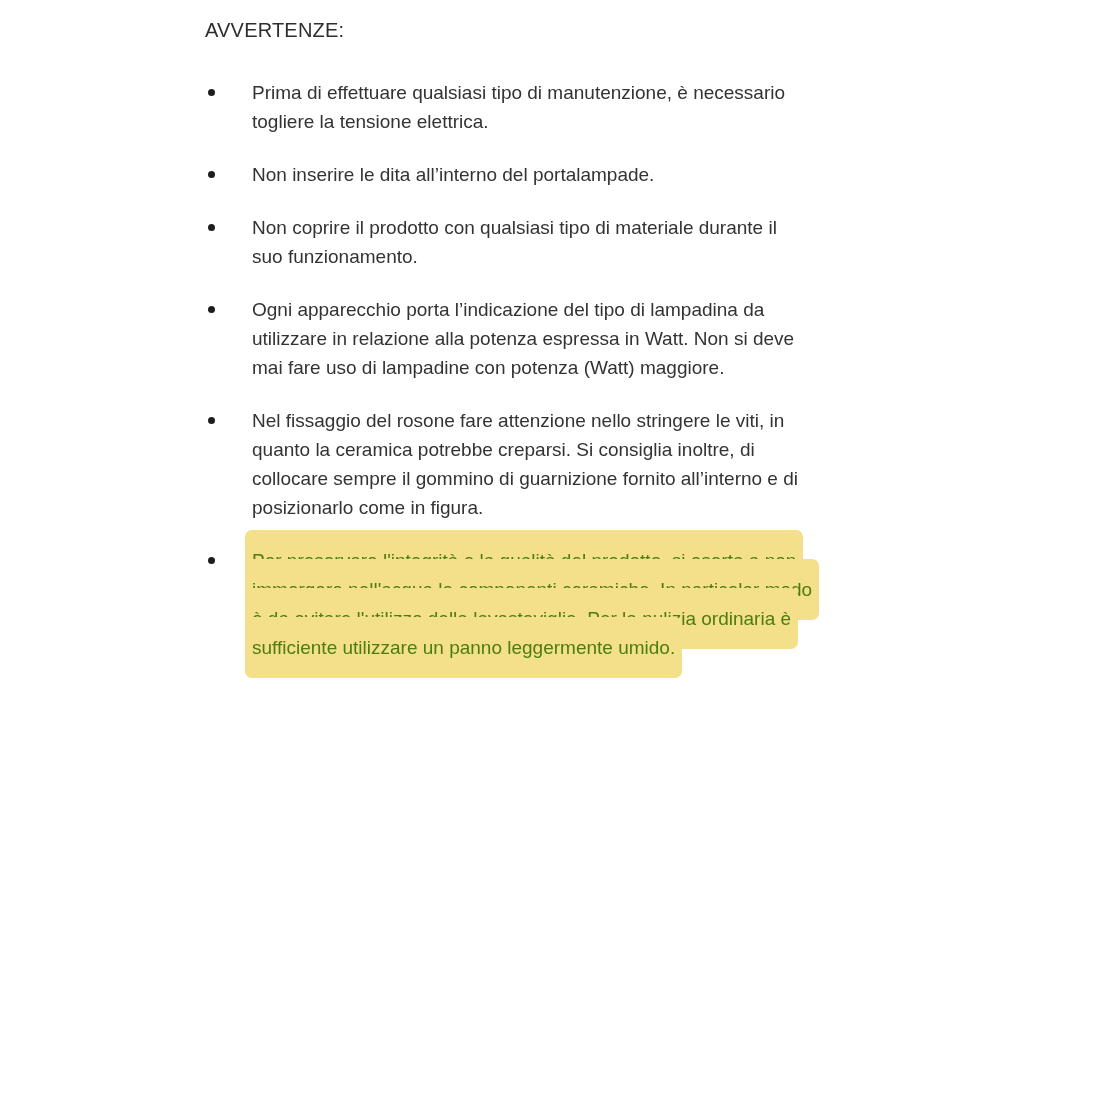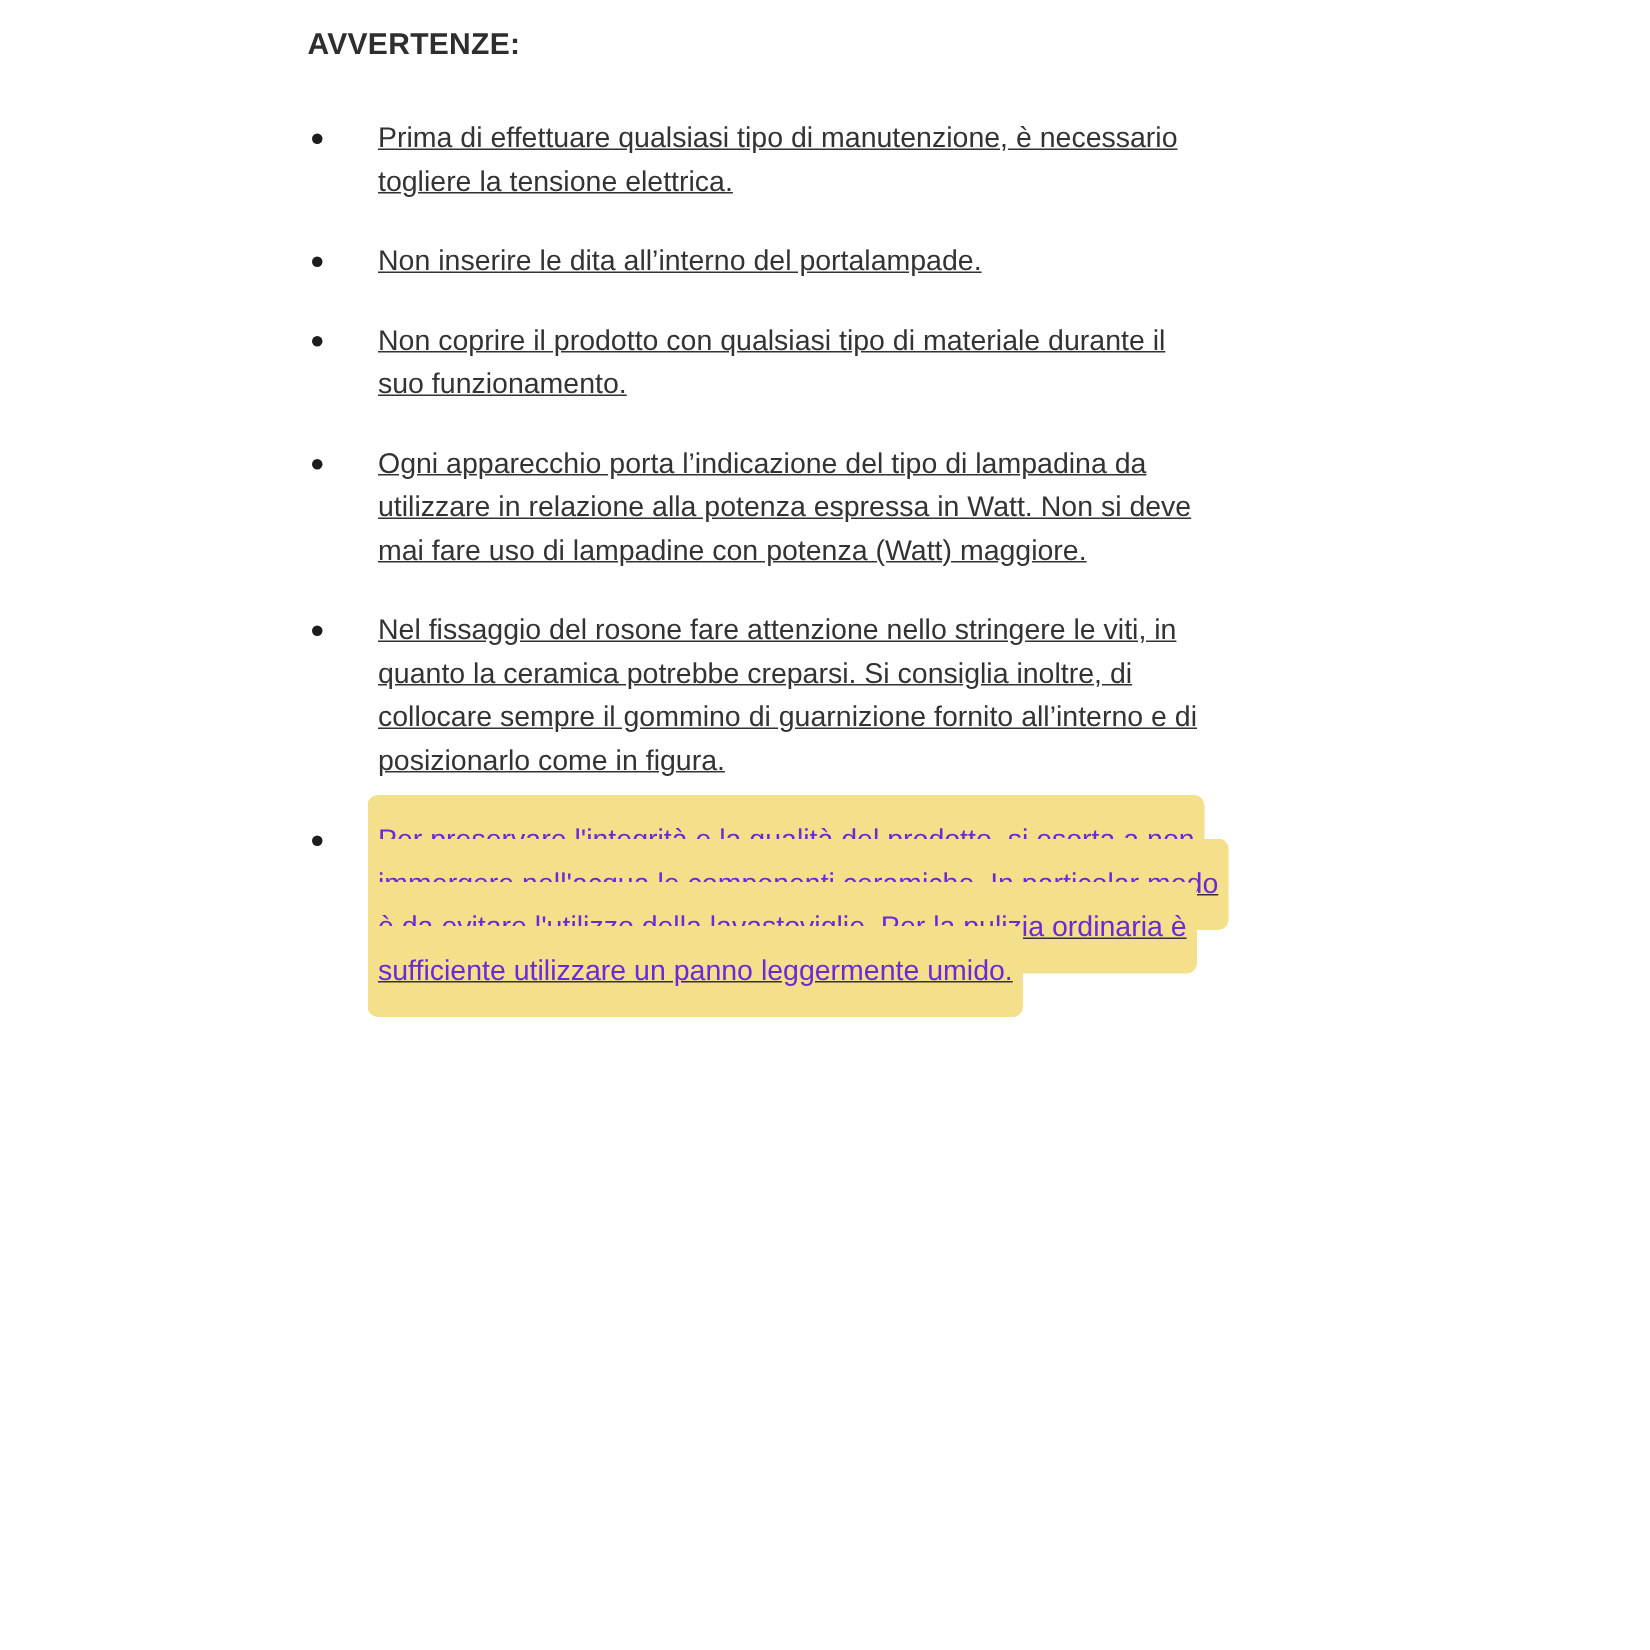--- a/index.html
+++ b/index.html
@@ -14,30 +14,29 @@
     font-family: "Liberation Sans", "DejaVu Sans", sans-serif;
     color: var(--text-color, #333333);
   }
   .page {
     padding: 18px 0 0 205px;
     width: 710px;
   }
   .doc-title {
     font-size: 20px;
     line-height: 24px;
-    font-weight: 700;
+    font-weight: 400;
     color: #2e2e2e;
     margin: 0 0 36px 0;
     letter-spacing: 0.2px;
   }
   ul.warnings {
     list-style: none;
     margin: 0;
     padding: 0;
-    text-decoration: underline;
   }
   ul.warnings li {
     position: relative;
     padding-left: 47px;
     margin-bottom: 24px;
     font-size: 19px;
     line-height: 29px;
     color: var(--text-color, #333333);
   }
   ul.warnings li::before {
@@ -50,21 +49,21 @@
     border-radius: 50%;
     background: #1d1d1d;
   }
   .hl {
     background: var(--hl-color, #f4e08a);
     padding: 20px 7px;
     margin-left: -7px;
     border-radius: 7px;
     -webkit-box-decoration-break: clone;
     box-decoration-break: clone;
-    color: #6d28d9;
+    color: #4d7c0f;
   }
 </style>
 </head>
 <body style="--text-color: #333333; --hl-color: #f4e08a; background: rgb(255, 255, 255);">
 
 <div class="page">
   <h1 class="doc-title">AVVERTENZE:</h1>
   <ul class="warnings">
       <li><span>Prima di effettuare qualsiasi tipo di manutenzione, è necessario<br>togliere la tensione elettrica.</span></li>
       <li><span>Non inserire le dita all’interno del portalampade.</span></li>

